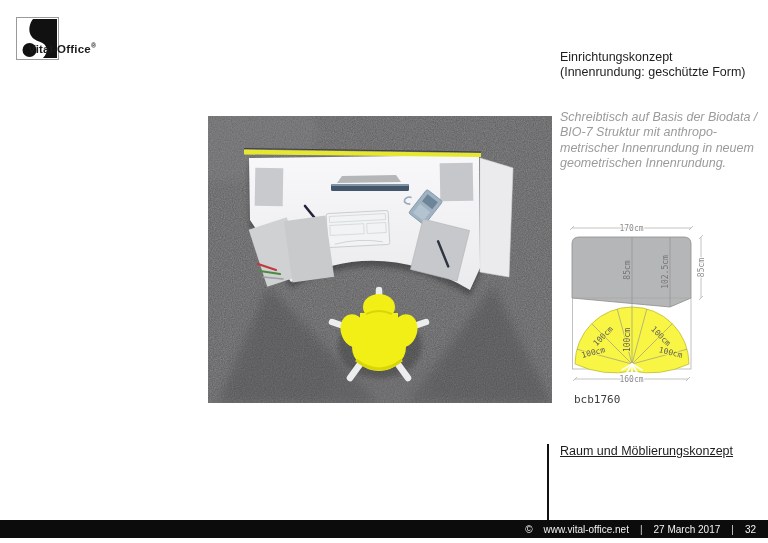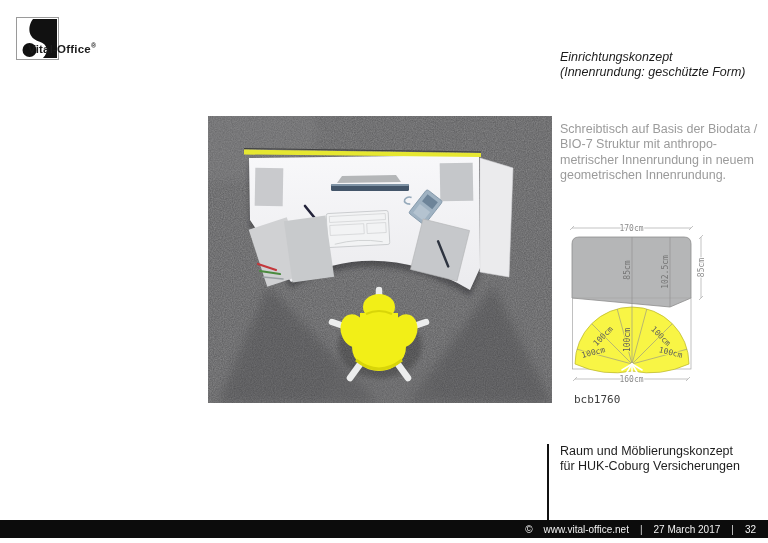--- a/index.html
+++ b/index.html
@@ -8,23 +8,23 @@
 
   
   .logo-box{position:absolute;left:16px;top:17px;width:41px;height:41px;
             border:1px solid #9a9a9a;background:#fff;}
   .logo-mark{position:absolute;left:0;top:0;}
   .logo-text{position:absolute;left:28px;top:42px;font-size:11.5px;font-weight:bold;
              color:#1a1a1a;letter-spacing:0.2px;white-space:nowrap;}
   .logo-text sup{font-size:7px;}
 
   
-  .hdr{position:absolute;left:560px;top:50px;font-size:12.5px;line-height:14.5px;color:#1d1d1d;font-style:italic;}
-  .desc{position:absolute;left:560px;top:122px;font-size:12.5px;line-height:15.4px;color:#9b9b9b;}
-  .project{position:absolute;left:560px;top:444px;font-size:12.5px;line-height:15.2px;color:#1d1d1d;}
+  .hdr{position:absolute;left:560px;top:50px;font-size:12.5px;line-height:14.5px;color:#1d1d1d;}
+  .desc{position:absolute;left:560px;top:110px;font-size:12.5px;line-height:15.4px;color:#9b9b9b;font-style:italic;}
+  .project{position:absolute;left:560px;top:444px;font-size:12.5px;line-height:15.2px;color:#1d1d1d;text-decoration:underline;}
   .vrule{position:absolute;left:547px;top:444px;width:2px;height:76px;background:#111;}
 
   
   .render-wrap{position:absolute;left:208px;top:116px;width:344px;height:287px;}
   .diagram-wrap{position:absolute;left:560px;top:215px;width:150px;height:195px;}
 
   
   .footer{position:absolute;left:0;top:520px;width:768px;height:18px;background:#0c0c0c;
           display:flex;align-items:center;justify-content:flex-end;gap:11px;
           padding-right:12px;box-sizing:border-box;
@@ -217,21 +217,20 @@
       </g>
       <text class="dimtxt" x="71.5" y="167" text-anchor="middle">160cm</text>
 
       <text class="model-label" x="14" y="188">bcb1760</text>
     </svg>
   </div>
 
   <div class="vrule"></div>
   <div class="project">
     <div>Raum und Möblierungskonzept</div>
-    <div>für HUK-Coburg Versicherungen</div>
   </div>
 
   <div class="footer">
     <span>©</span>
     <span>www.vital-office.net</span>
     <span class="sep">|</span>
     <span>27 March 2017</span>
     <span class="sep">|</span>
     <span>32</span>
   </div>

